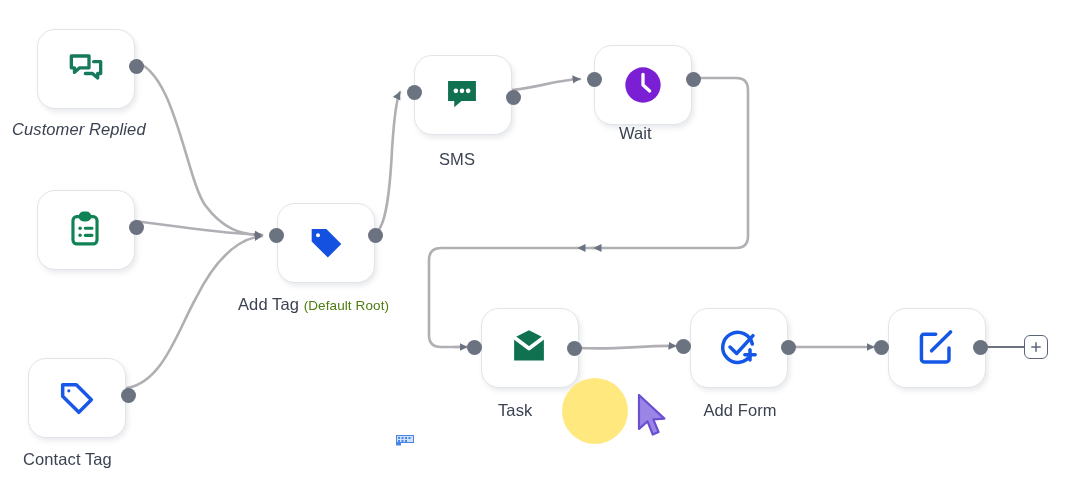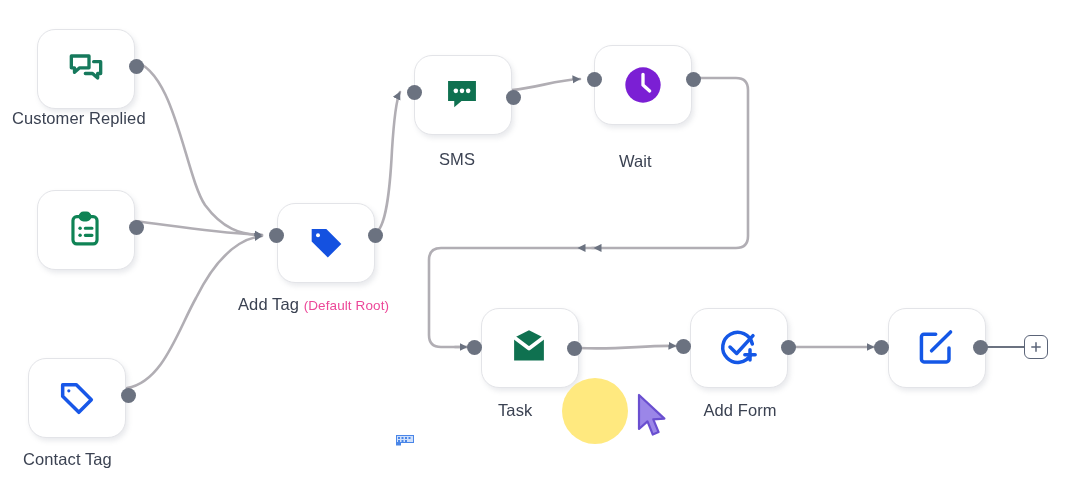--- a/index.html
+++ b/index.html
@@ -55,21 +55,21 @@
     white-space: nowrap;
     letter-spacing: 0.1px;
   }
   .node-label.wrap {
     white-space: normal;
     width: 210px;
     line-height: 23px;
   }
   .node-label .sub {
     font-size: 13.5px;
-    color: #ec4899;
+    color: #4d7c0f;
   }
   .port {
     position: absolute;
     width: 15px;
     height: 15px;
     border-radius: 50%;
     background: #6b7280;
     z-index: 5;
   }
   .addbtn {
@@ -148,21 +148,21 @@
   </svg>
 
   <div class="node" style="left:37px;top:29px;">
     <span class="glyph">
       <svg viewBox="0 0 24 24" width="40" height="40" fill="none" stroke="#16795c" stroke-width="2" stroke-linejoin="round" stroke-linecap="round">
         <path d="M3.2 4.2h10.6v7.1H8.2l-3.1 2.7v-2.7H3.2z"></path>
         <path d="M16.6 7.6h4.2v7.1h-1.8v2.7l-3.1-2.7h-4.3"></path>
       </svg>
     </span>
   </div>
-  <div class="node-label" style="left:12px;top:108px;"><span>Customer Replied</span></div>
+  <div class="node-label" style="left:12px;top:119px;font-style:italic;"><span>Customer Replied</span></div>
 
   <div class="node" style="left:37px;top:190px;">
     <span class="glyph">
       <svg viewBox="0 0 24 24" width="38" height="38" fill="none" stroke="#0f8355" stroke-width="2" stroke-linejoin="round" stroke-linecap="round">
         <rect x="4.4" y="4.2" width="15.2" height="17.2" rx="2.4"></rect>
         <rect x="9" y="2" width="6" height="4.2" rx="2.1" fill="#0f8355"></rect>
         <circle cx="8.9" cy="11.5" r="1.1" fill="#0f8355" stroke="none"></circle>
         <circle cx="8.9" cy="16" r="1.1" fill="#0f8355" stroke="none"></circle>
         <path d="M12.2 11.5h4.2M12.2 16h4.2"></path>
       </svg>
@@ -205,21 +205,21 @@
   <div class="node-label" style="left:439px;top:149px;"><span>SMS</span></div>
 
   <div class="node" style="left:594px;top:45px;">
     <span class="glyph">
       <svg viewBox="0 0 24 24" width="40" height="40">
         <circle cx="12" cy="12" r="10.6" fill="#7b1fd4"></circle>
         <path d="M12 5.6V12l4 3.6" fill="none" stroke="#ffffff" stroke-width="2" stroke-linecap="round" stroke-linejoin="round"></path>
       </svg>
     </span>
   </div>
-  <div class="node-label" style="left:619px;top:151px;"><span>Wait</span></div>
+  <div class="node-label" style="left:619px;top:123px;"><span>Wait</span></div>
 
   <div class="node" style="left:481px;top:308px;">
     <span class="glyph">
       <svg viewBox="0 0 24 24" width="38" height="38">
         <path d="M2.6 6.2 12 1.4l9.4 4.8v14.4H2.6z" fill="#0f7150"></path>
         <path d="M3.4 6.4 12 13l8.6-6.6" fill="none" stroke="#ffffff" stroke-width="2.4" stroke-linecap="round" stroke-linejoin="round"></path>
       </svg>
     </span>
   </div>
   <div class="node-label" style="left:498px;top:400px;"><span>Task</span></div>

